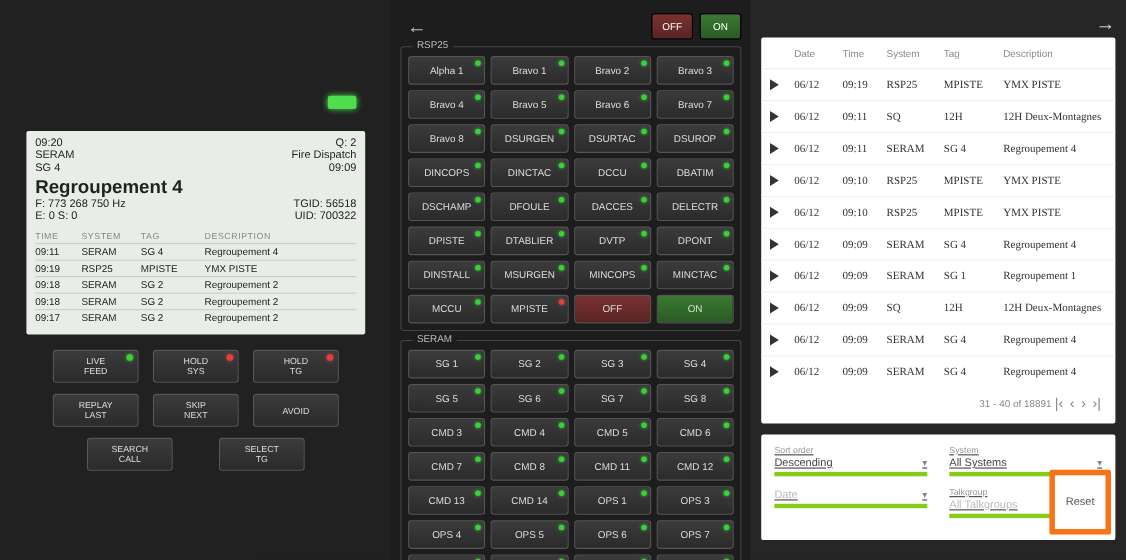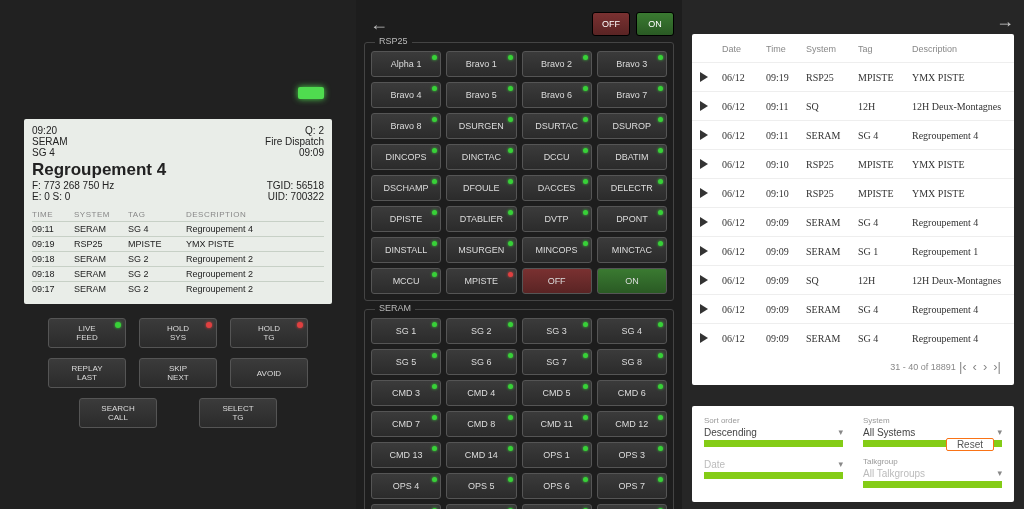--- a/index.html
+++ b/index.html
@@ -49,27 +49,27 @@
   .right-top { height: 26px; display:flex; justify-content:flex-end; align-items:center; }
   .fwd-arrow { color:#ccc; font-size:18px; cursor:pointer; }
   .call-card { background:#fff; color:#333; border-radius:2px; height: 351px; overflow:hidden; }
   .call-th { display:flex; padding: 10px 8px 8px 8px; font-size:9px; color:#888; }
   .c-play{width:22px;} .c-date{width:44px;} .c-time{width:40px;} .c-sys{width:52px;} .c-tag{width:54px;} .c-desc{flex:1;}
   .call-tr { display:flex; align-items:center; padding: 0 8px; height: 29px; font-size:10px; border-top:1px solid #eee;font-family:Liberation Serif, serif; }
   .play-ic { width:0; height:0; border-style:solid; border-width:5px 0 5px 8px; border-color: transparent transparent transparent #333; }
   .call-pager { display:flex; justify-content:flex-end; align-items:center; padding:7px 10px 0 0; font-size:9px; color:#888; }
   .pg-ic { color:#888; cursor:pointer; font-size:13px; padding:0 3px; }
 
-  .filter-card { background:#fff; color:#444; border-radius:2px; margin-top:21px; padding:10px 12px 8px 12px; font-size:10px; position:relative; height:96px; }
+  .filter-card { background:#fff; color:#444; border-radius:2px; margin-top:10px; padding:10px 12px 8px 12px; font-size:10px; position:relative; height:96px;text-decoration:underline; }
   .sel-group { display:flex; gap:20px; margin-bottom:10px; }
   .sel { flex:1; }
   .sel-label { font-size:8px; color:#999; display:block; }
-  .sel-val { display:flex; justify-content:space-between; border-bottom: 7px solid #84cc16; padding: 2px 0; cursor:pointer; }
+  .sel-val { display:flex; justify-content:space-between; border-bottom: 4px solid #84cc16; padding: 2px 0; cursor:pointer; }
   .sel-val.muted { color:#bbb; }
-  .reset-btn { position:absolute; right:20px; top:32px; background:#fff; border:1px solid #f97316; border-radius:2px; padding:0 10px; font-size:10px; color:#555; cursor:pointer; }
+  .reset-btn { position:absolute; right:4px; top:32px; background:#fff; border:5px solid #f97316; border-radius:2px; padding:19px 10px; font-size:10px; color:#555; cursor:pointer; }
 
   .caret { font-size:9px; color:#888; }
 </style>
 </head>
 <body>
 
 <div class="left">
   <div class="green-lamp"></div>
 
   <div class="lcd">

